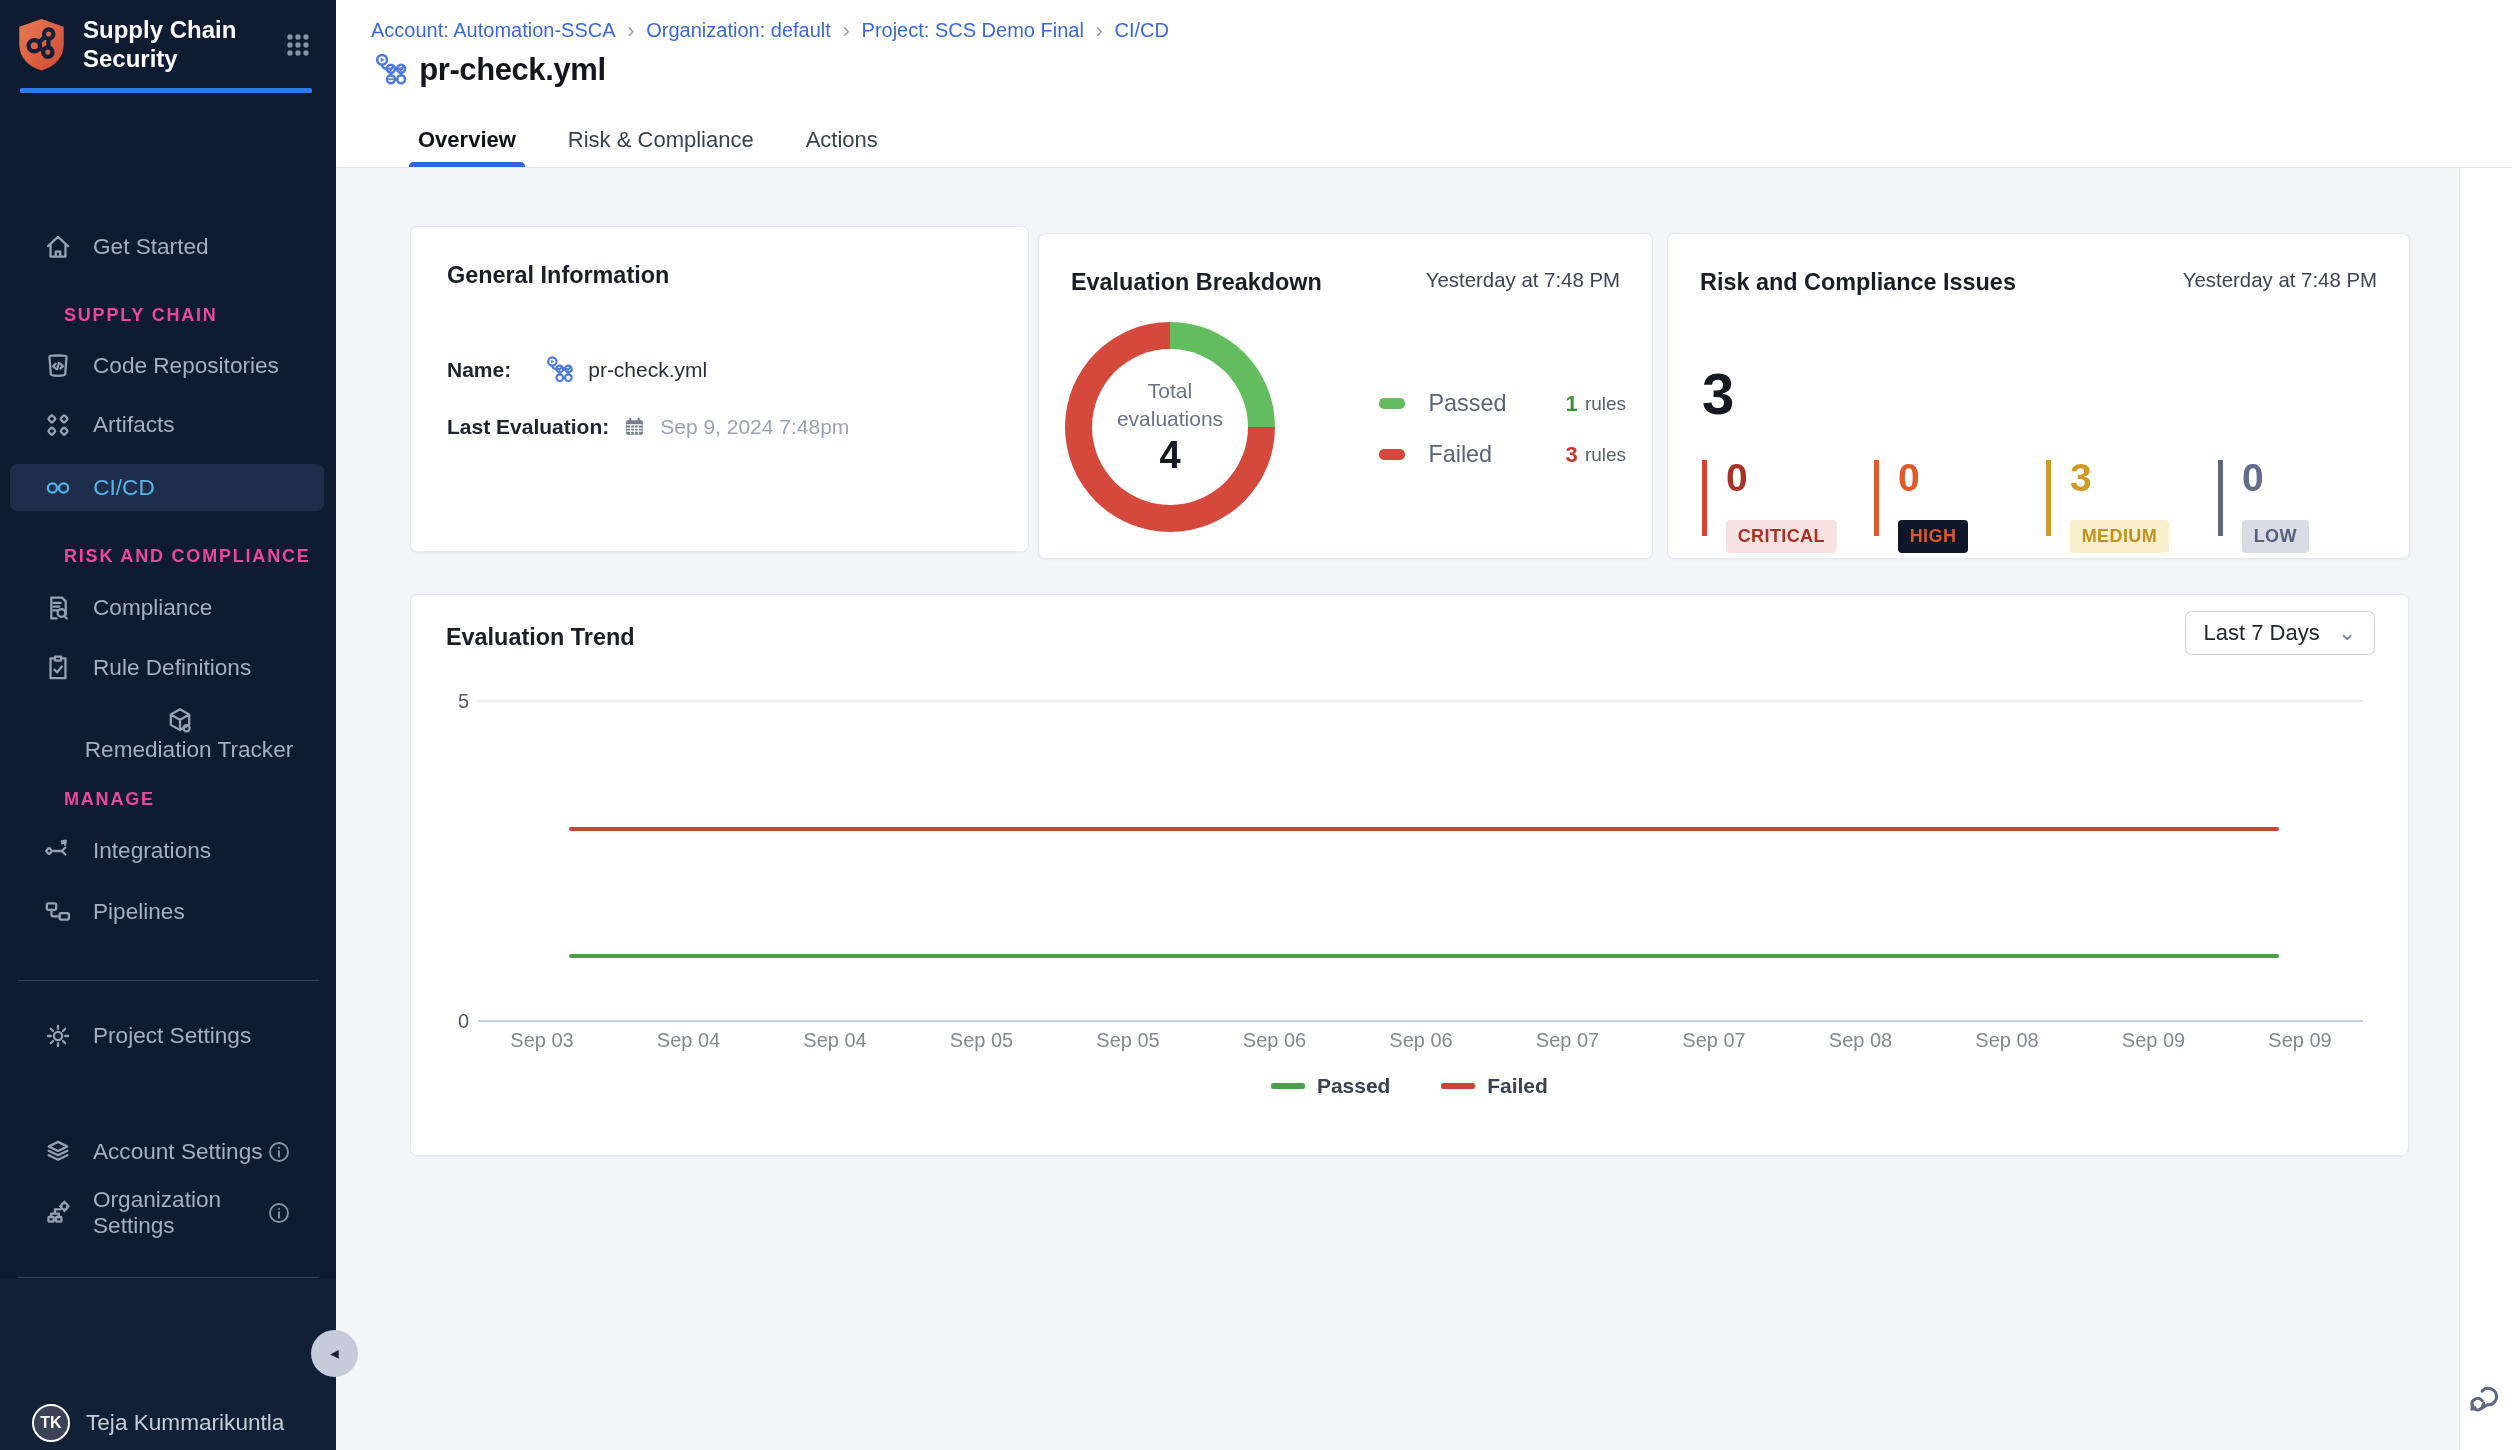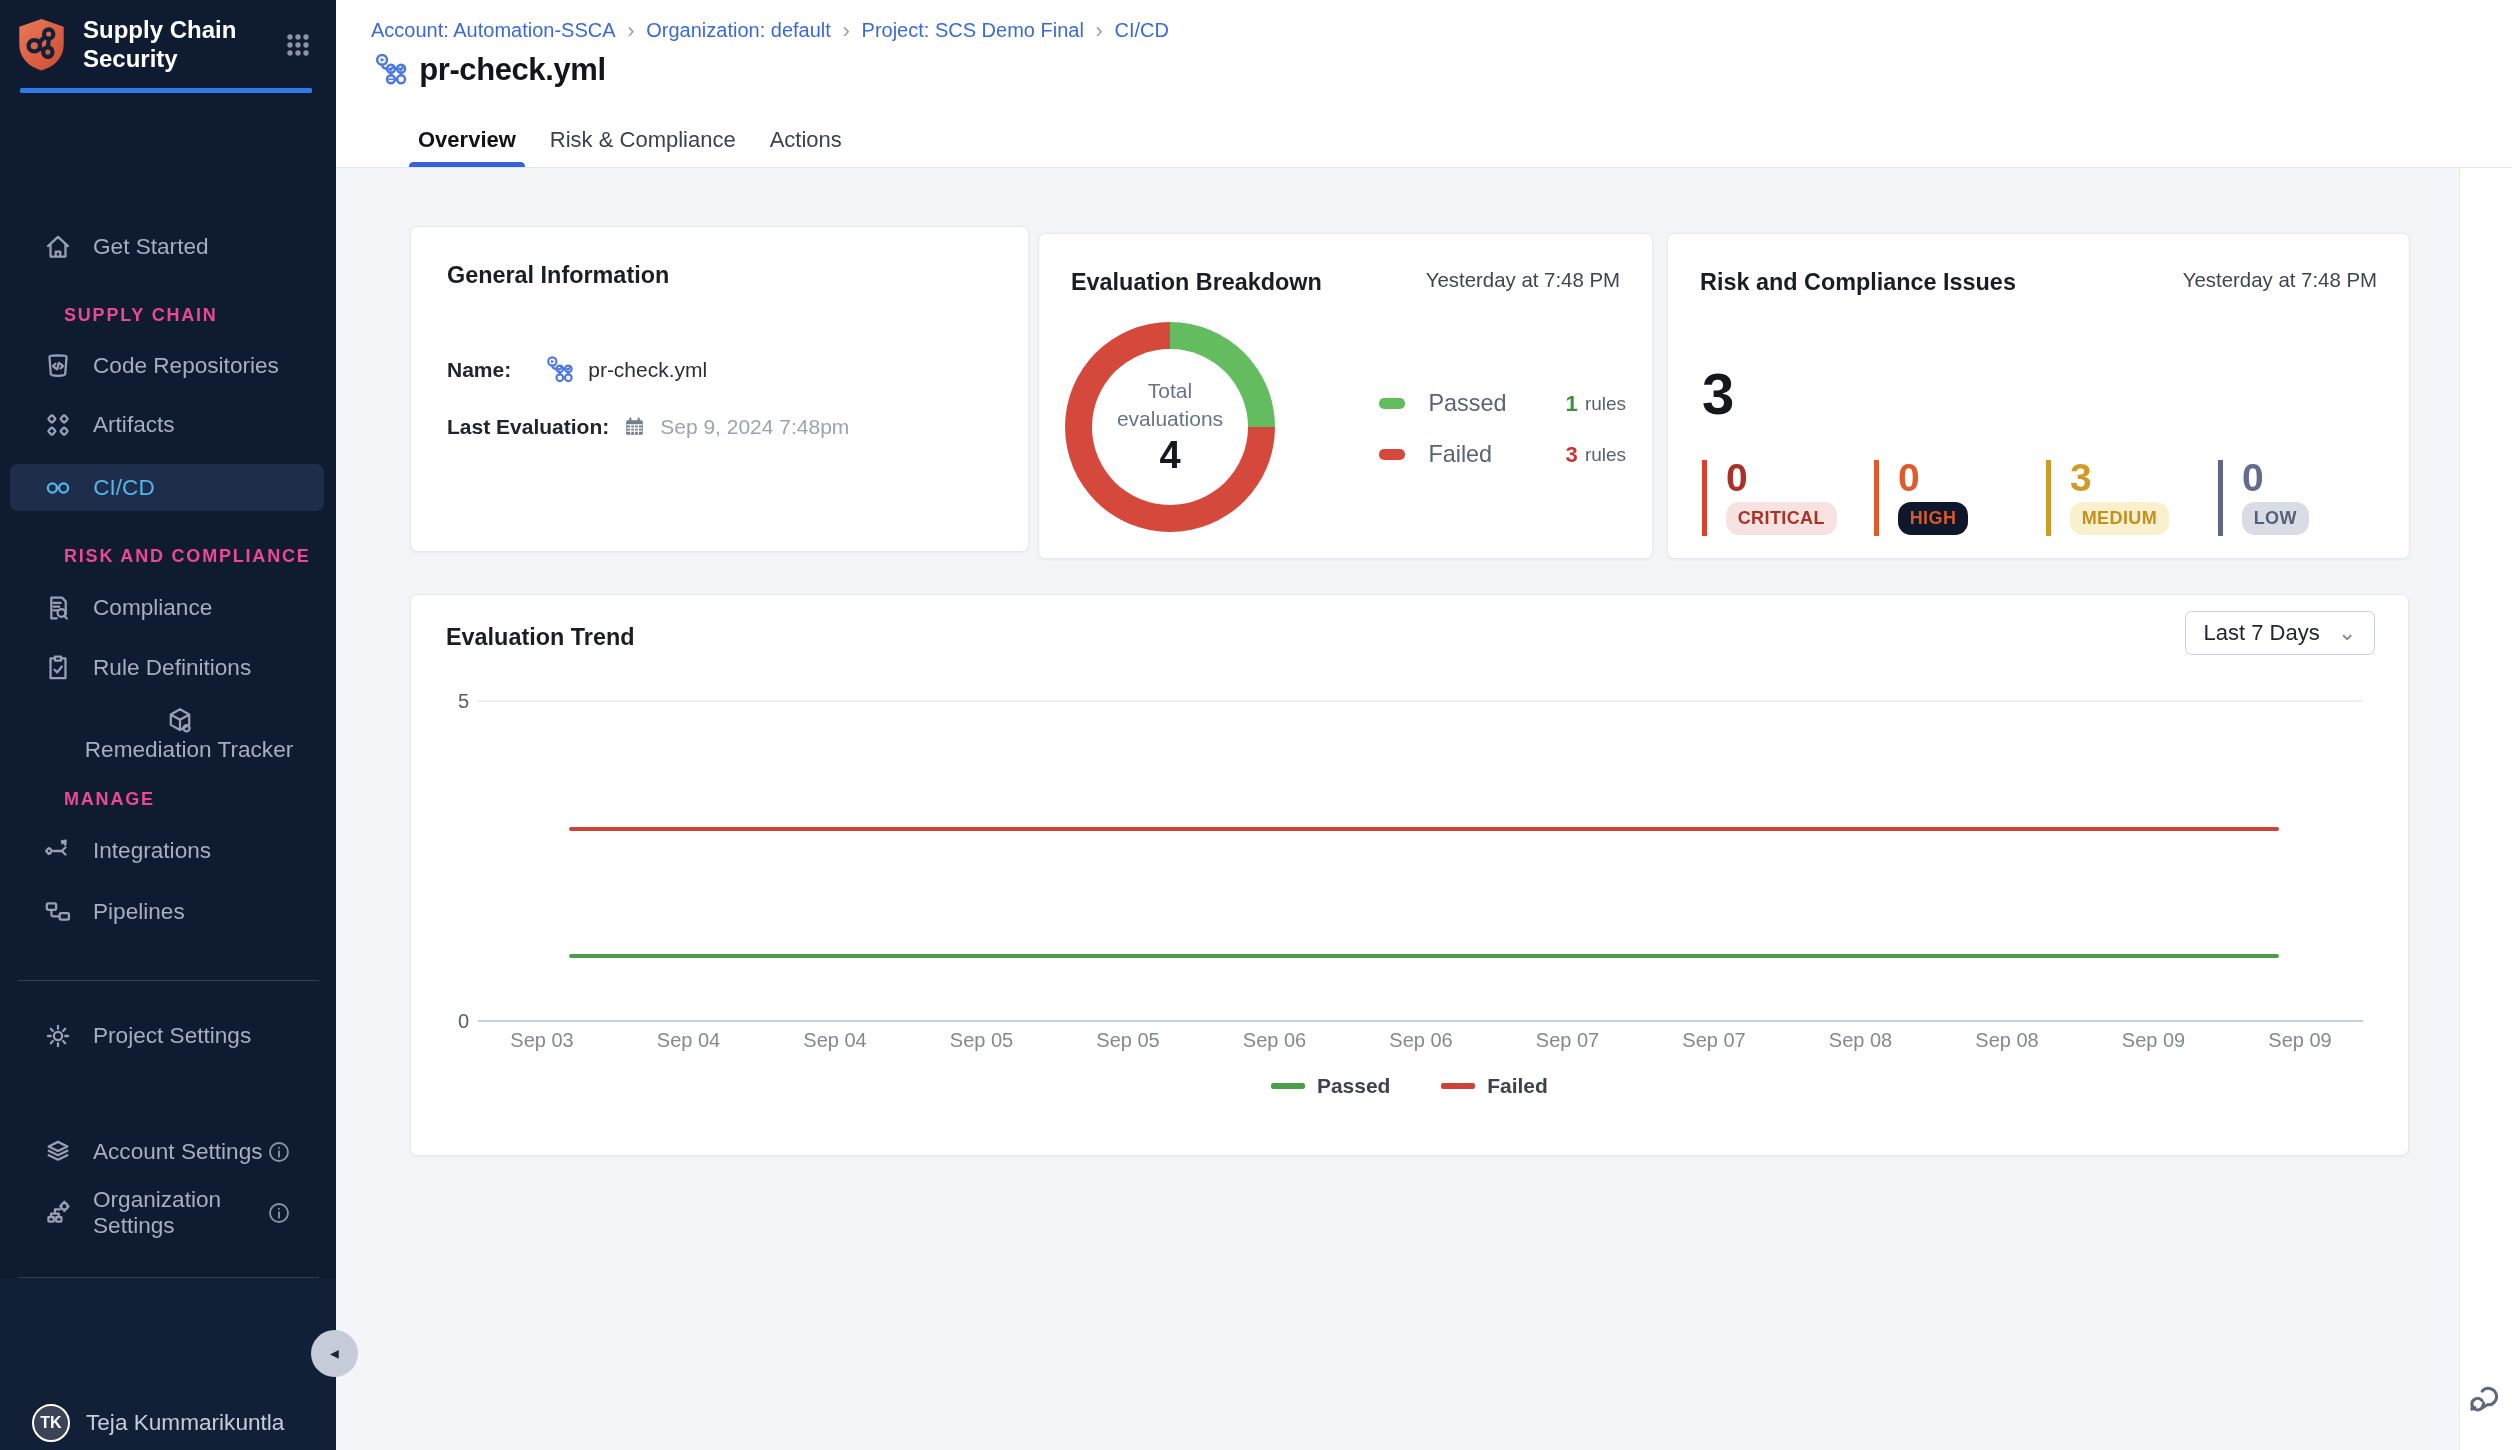--- a/index.html
+++ b/index.html
@@ -47,21 +47,21 @@
   .main { position:absolute; left:336px; top:0; right:0; bottom:0; }
   .page-header { position:absolute; left:0; right:0; top:0; height:168px; background:#fff;
     border-bottom:1.5px solid #e4e7ed; }
   .breadcrumb { position:absolute; left:35px; top:17.5px; display:flex; align-items:center; gap:11.7px;
     font-size:20px; }
   .breadcrumb a { color:#3b69d8; text-decoration:none; cursor:pointer; }
   .crumb-sep { color:#9aa1ad; font-size:22px; }
   .title-row { position:absolute; left:35px; top:51px; display:flex; align-items:center; gap:10.2px; }
   .pr-icon { width:38px; height:38px; color:#4d79dd; }
   .page-title { font-size:31px; font-weight:800; color:#14151c; letter-spacing:-0.4px; }
-  .tabs { position:absolute; left:82px; bottom:0; display:flex; gap:34px; height:55px; }
+  .tabs { position:absolute; left:82px; bottom:0; display:flex; gap:52px; height:55px; }
   .tab { position:relative; display:flex; align-items:center; font-size:22px; color:#3c4150; cursor:pointer; }
   .tab.active { color:#101217; font-weight:bold; }
   .tab.active::after { content:""; position:absolute; left:-8.8px; right:-8.8px; bottom:0; height:5.1px;
     background:#3263dd; border-radius:4.4px 4.4px 0 0; }
 
   
   .content { position:absolute; left:0; right:0; top:168px; bottom:0; background:#f3f5f8; }
   .right-rail { position:absolute; right:0; top:0; bottom:0; width:53px; background:#fff;
     border-left:1.5px solid #e7e9ef; }
   .chat-fab { position:absolute; right:8.8px; bottom:34px; width:38px; height:38px; color:#5f6780; cursor:pointer; }
@@ -92,22 +92,22 @@
   .bk-pill { width:26px; height:10.2px; border-radius:5.1px; }
   .bk-name { font-size:23.4px; color:#5a6275; margin-left:23.4px; width:111px; }
   .bk-count { font-size:22px; font-weight:bold; margin-left:26px; }
   .bk-unit { font-size:19px; color:#596070; margin-left:7.3px; }
 
   
   #card-risk { left:1331px; top:65px; width:743px; height:326px; padding:35px 32px; }
   .risk-total { position:absolute; left:34px; top:126px; font-size:58px; font-weight:800; color:#15181f; }
   .sev-col { position:absolute; top:226px; height:76px; border-left:5.1px solid; padding-left:19px; }
   .sev-num { font-size:39px; font-weight:bold; line-height:36px; }
-  .sev-badge { display:inline-block; margin-top:6px; font-size:18px; font-weight:bold;
-    padding:5.8px 11.7px; border-radius:13px; letter-spacing:0.4px; }
+  .sev-badge { display:inline-block; margin-top:24px; font-size:18px; font-weight:bold;
+    padding:5.8px 11.7px; border-radius:4px; letter-spacing:0.4px; }
 
   
   #card-trend { left:74px; top:426px; width:1999px; height:562px; }
   .trend-title { position:absolute; left:35px; top:29px; }
   .range-btn { position:absolute; right:33px; top:16px; width:190px; height:44px; background:#fff;
     border:1.5px solid #c9cede; border-radius:6.6px; display:flex; align-items:center; padding:0 17.5px;
     font-size:22px; color:#23262f; cursor:pointer; }
   .range-chevron { margin-left:auto; color:#7c8496; font-size:22px; }
   .gridline { position:absolute; left:67px; right:45px; height:1.5px; background:#edeff4; }
   .baseline { position:absolute; left:67px; right:45px; height:1.5px; background:#c3cfe2; }

